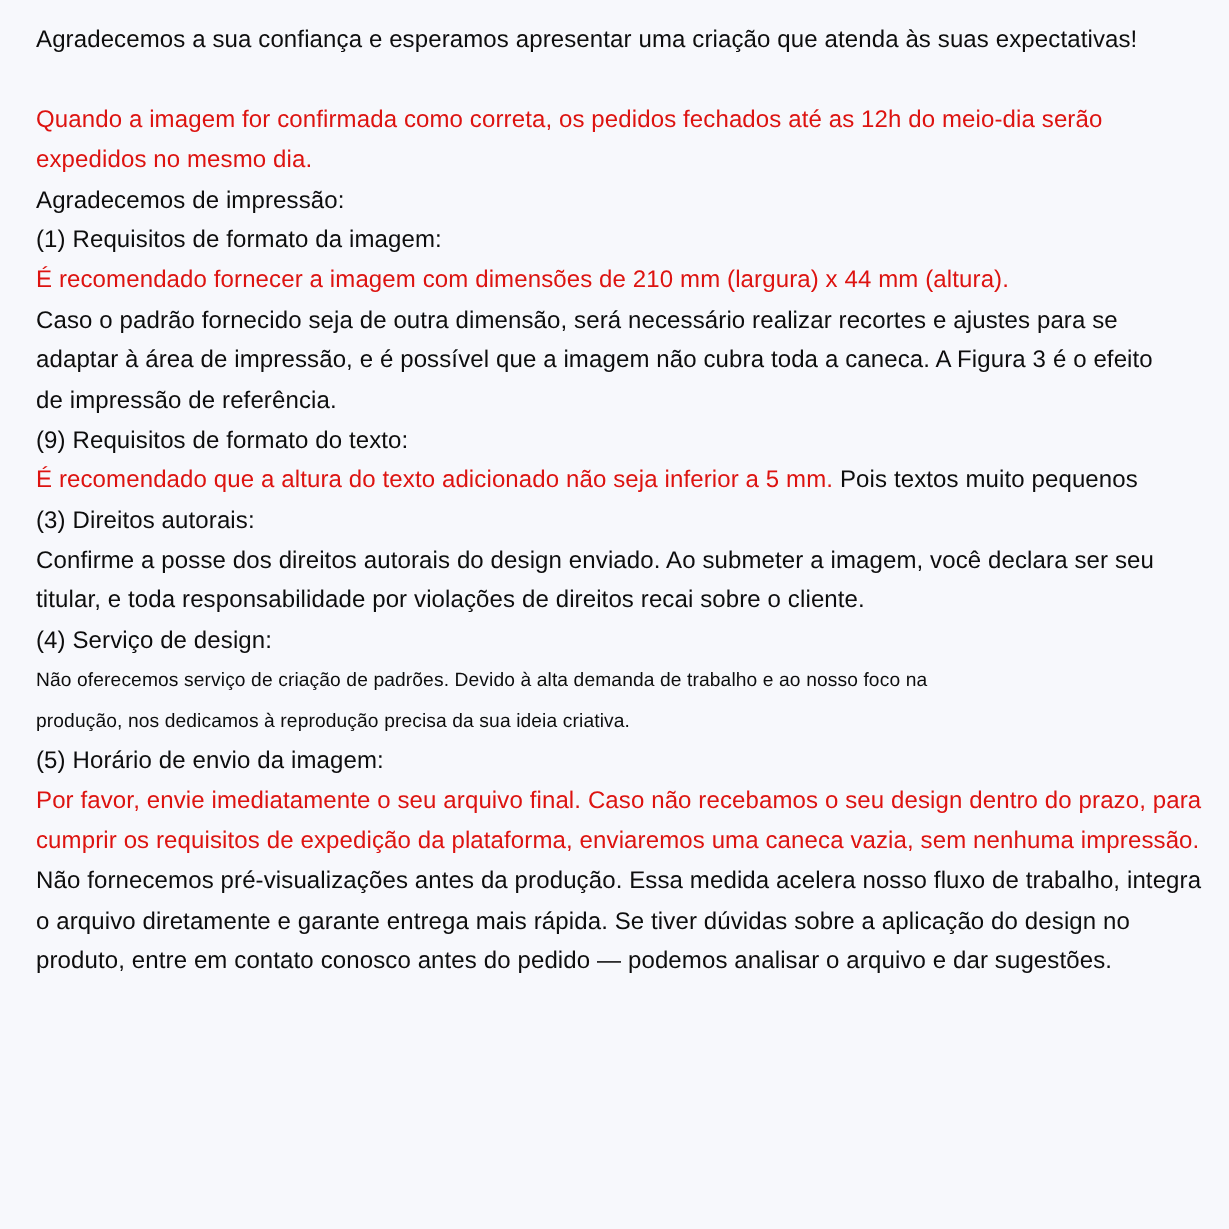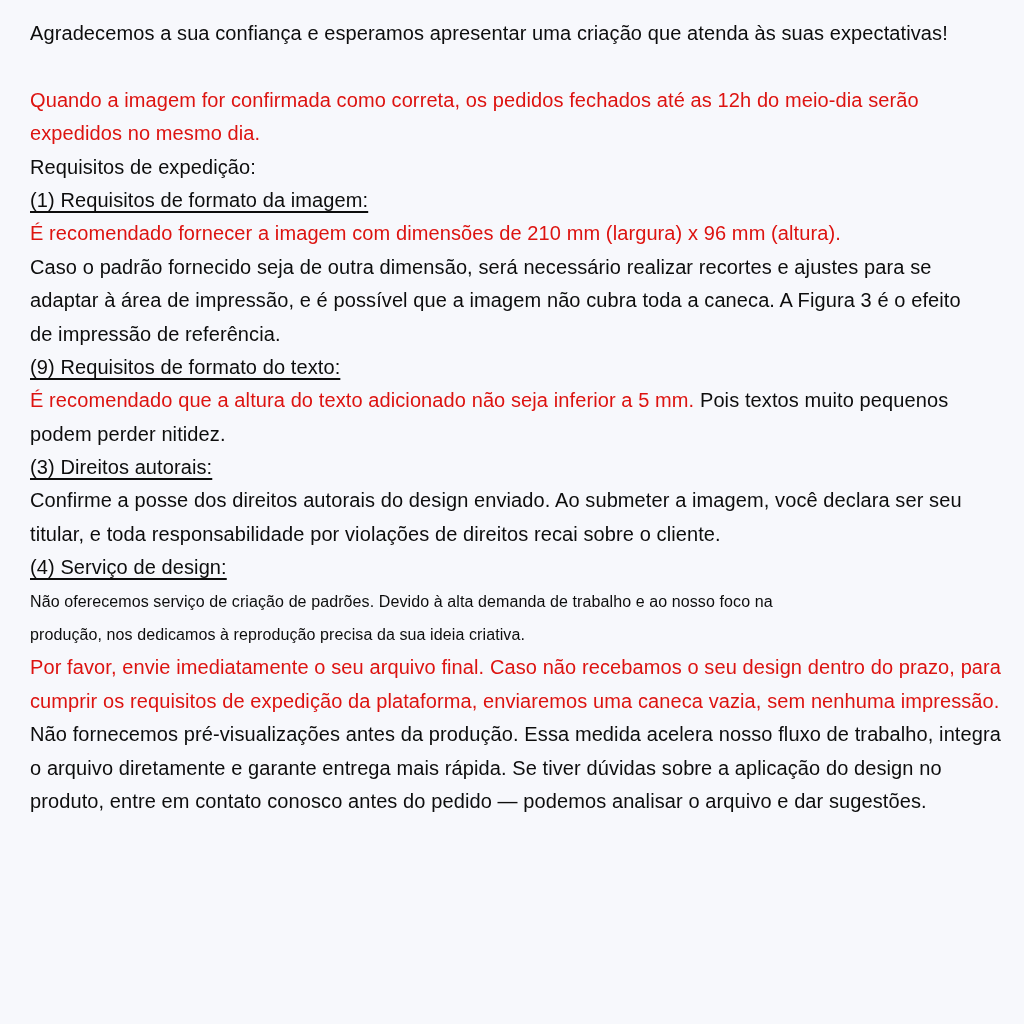--- a/index.html
+++ b/index.html
@@ -26,46 +26,45 @@
     line-height: 33.4px;
     font-size: 20px;
     white-space: nowrap;
     letter-spacing: 0.1px;
   }
   .line.small { font-size: 16px; }
   .seg-black { color: var(--ink); }
   .seg-red { color: var(--red); text-align: center; }
   .seg-heading {
     color: var(--ink);
-    text-decoration: underline;
     text-decoration-thickness: 2px;
     text-underline-offset: 4px;
   }
 </style>
 </head>
 <body>
 
 <div class="doc">
     <div class="line"><span class="seg-black">Agradecemos a sua confiança e esperamos apresentar uma criação que atenda às suas expectativas!</span></div>
     <div class="line"></div>
     <div class="line"><span class="seg-red">Quando a imagem for confirmada como correta, os pedidos fechados até as 12h do meio-dia serão</span></div>
     <div class="line"><span class="seg-red">expedidos no mesmo dia.</span></div>
-    <div class="line"><span class="seg-black">Requisitos de expedição:</span></div>
+    <div class="line"><span class="seg-black">Agradecemos de impressão:</span></div>
     <div class="line"><span class="seg-heading">(1) Requisitos de formato da imagem:</span></div>
-    <div class="line"><span class="seg-red">É recomendado fornecer a imagem com dimensões de 210 mm (largura) x 96 mm (altura).</span></div>
+    <div class="line"><span class="seg-red">É recomendado fornecer a imagem com dimensões de 210 mm (largura) x 44 mm (altura).</span></div>
     <div class="line"><span class="seg-black">Caso o padrão fornecido seja de outra dimensão, será necessário realizar recortes e ajustes para se</span></div>
     <div class="line"><span class="seg-black">adaptar à área de impressão, e é possível que a imagem não cubra toda a caneca. A Figura 3 é o efeito</span></div>
     <div class="line"><span class="seg-black">de impressão de referência.</span></div>
     <div class="line"><span class="seg-heading">(9) Requisitos de formato do texto:</span></div>
     <div class="line"><span class="seg-red">É recomendado que a altura do texto adicionado não seja inferior a 5 mm.</span><span class="seg-black"> Pois textos muito pequenos</span></div>
-    <div class="line"><span class="seg-black">podem perder nitidez.</span></div>
     <div class="line"><span class="seg-heading">(3) Direitos autorais:</span></div>
     <div class="line"><span class="seg-black">Confirme a posse dos direitos autorais do design enviado. Ao submeter a imagem, você declara ser seu</span></div>
     <div class="line"><span class="seg-black">titular, e toda responsabilidade por violações de direitos recai sobre o cliente.</span></div>
     <div class="line"><span class="seg-heading">(4) Serviço de design:</span></div>
     <div class="line small"><span class="seg-black">Não oferecemos serviço de criação de padrões. Devido à alta demanda de trabalho e ao nosso foco na</span></div>
     <div class="line small"><span class="seg-black">produção, nos dedicamos à reprodução precisa da sua ideia criativa.</span></div>
+    <div class="line"><span class="seg-heading">(5) Horário de envio da imagem:</span></div>
     <div class="line"><span class="seg-red">Por favor, envie imediatamente o seu arquivo final. Caso não recebamos o seu design dentro do prazo, para</span></div>
     <div class="line"><span class="seg-red">cumprir os requisitos de expedição da plataforma, enviaremos uma caneca vazia, sem nenhuma impressão.</span></div>
     <div class="line"><span class="seg-black">Não fornecemos pré-visualizações antes da produção. Essa medida acelera nosso fluxo de trabalho, integra</span></div>
     <div class="line"><span class="seg-black">o arquivo diretamente e garante entrega mais rápida. Se tiver dúvidas sobre a aplicação do design no</span></div>
     <div class="line"><span class="seg-black">produto, entre em contato conosco antes do pedido — podemos analisar o arquivo e dar sugestões.</span></div>
   </div>
 
 </body></html>

